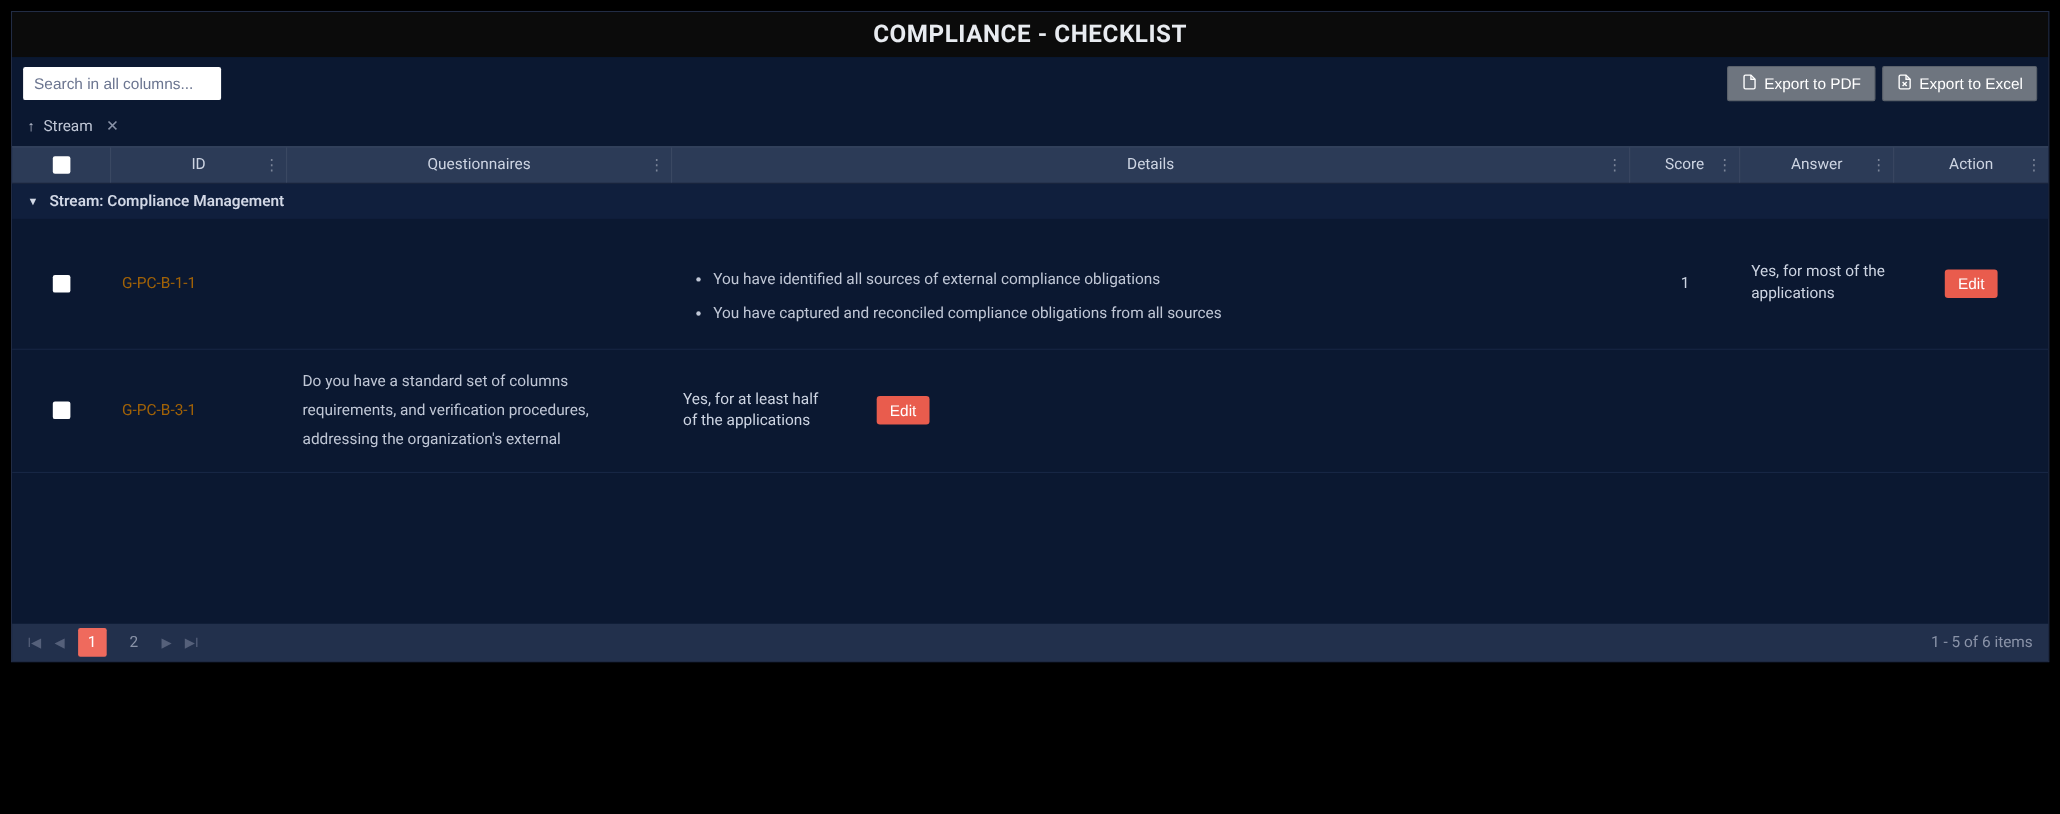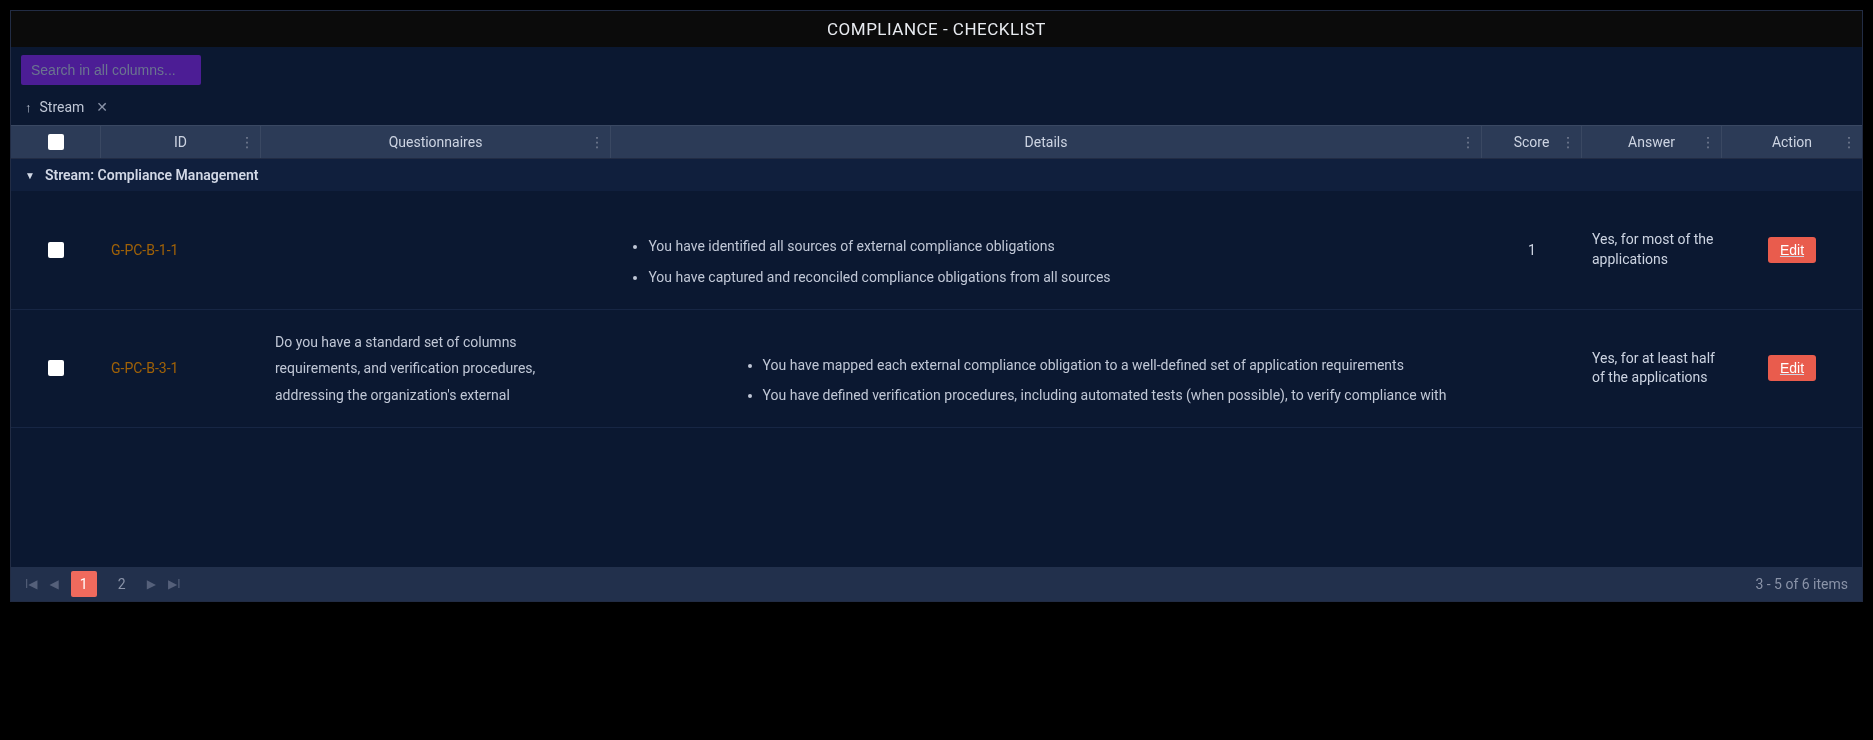--- a/index.html
+++ b/index.html
@@ -16,34 +16,34 @@
     height: 592px;
     display: flex;
     flex-direction: column;
   }
   .titlebar {
     background: #0b0b0b;
     padding: 8px 0;
     text-align: center;
   }
   .titlebar h1 {
-    font-size: 17px;
-    font-weight: 400;
+    font-size: 22px;
+    font-weight: 700;
     color: #e8ebf0;
     letter-spacing: 0.5px;
   }
   .toolbar {
     display: flex;
     justify-content: space-between;
     align-items: center;
     padding: 8px 10px;
     background: #0b1831;
   }
   .search-input {
-    background: #4c1d95;
+    background: #ffffff;
     border: none;
     color: #8a93a8;
     padding: 7px 10px;
     font-size: 14px;
     width: 180px;
     border-radius: 2px;
   }
   .search-input::placeholder { color: #6b7590; }
   .export-buttons { display: flex; gap: 6px; }
   .export-btn {
@@ -130,21 +130,21 @@
   }
   .data-row .col { border-right: none; }
   .data-row .col-check { justify-content: center; align-items: center; }
   .data-row .col-id { color: #a16207; justify-content: flex-start; align-items: center;}
   .data-row .col-q { color: #c0c7d6; line-height: 1.9; align-items: center; padding: 16px 14px;}
   .data-row .col-det { color: #c0c7d6; padding: 16px 14px 16px 30px; }
   .data-row .col-det ul { list-style: disc; padding-left: 20px; margin-top: 24px; }
   .data-row .col-det li { line-height: 2.2; padding-right: 20px;}
   .data-row .col-score { justify-content: center; align-items: center; }
   .data-row .col-ans { align-items: center; line-height: 1.4; padding-right: 6px;}
-  .data-row .col-act { justify-content: center; align-items: center; text-decoration: underline; }
+  .data-row .col-act { justify-content: center; align-items: center; }
   .chk-white {
     display: inline-block;
     width: 16px;
     height: 16px;
     background: #fff;
     border-radius: 2px;
     cursor: pointer;
   }
 
   .edit-btn {
@@ -191,20 +191,41 @@
 <body>
 
 <div class="panel">
 
   <div class="titlebar">
     <h1>COMPLIANCE - CHECKLIST</h1>
   </div>
 
   <div class="toolbar">
     <input class="search-input" type="text" placeholder="Search in all columns..." style="">
+    <div class="export-buttons">
+      <button class="export-btn">
+        <span>
+          <svg class="icon-svg" viewBox="0 0 24 24" fill="none" stroke="#fff" stroke-width="2">
+            <path d="M14 2H6a2 2 0 0 0-2 2v16a2 2 0 0 0 2 2h12a2 2 0 0 0 2-2V8z"></path>
+            <polyline points="14 2 14 8 20 8"></polyline>
+          </svg>
+        </span>
+        <span>Export to PDF</span>
+      </button>
+      <button class="export-btn">
+        <span>
+          <svg class="icon-svg" viewBox="0 0 24 24" fill="none" stroke="#fff" stroke-width="2">
+            <path d="M14 2H6a2 2 0 0 0-2 2v16a2 2 0 0 0 2 2h12a2 2 0 0 0 2-2V8z"></path>
+            <polyline points="14 2 14 8 20 8"></polyline>
+            <path d="M9 12l6 6M15 12l-6 6"></path>
+          </svg>
+        </span>
+        <span>Export to Excel</span>
+      </button>
+    </div>
   </div>
 
   <div class="group-indicator">
     <span class="arrow-up">↑</span>
     <span>Stream</span>
     <span class="close-x">✕</span>
   </div>
 
   <div class="grid-header">
     <div class="col col-check">
@@ -259,39 +280,33 @@
         <button class="edit-btn">Edit</button>
       </div>
     </div>
 
     <div class="data-row">
       <div class="col col-check">
         <span class="chk-white"></span>
       </div>
       <div class="col col-id">G-PC-B-3-1</div>
       <div class="col col-q">Do you have a standard set of columns requirements, and verification procedures, addressing the organization's external</div>
-      <div class="col col-det">
-        <ul>
-          <li>You have mapped each external compliance obligation to a well-defined set of application requirements</li>
-          <li>You have defined verification procedures, including automated tests (when possible), to verify compliance with</li>
-        </ul>
-      </div>
       <div class="col col-ans">Yes, for at least half of the applications</div>
       <div class="col col-act">
         <button class="edit-btn">Edit</button>
       </div>
     </div>
 
   </div>
 
   <div class="pager">
     <div class="pager-left">
       <span class="nav-btn">I◀</span>
       <span class="nav-btn">◀</span>
       <span class="page-btn current">1</span>
       <span class="page-btn">2</span>
       <span class="nav-btn">▶</span>
       <span class="nav-btn">▶I</span>
     </div>
-    <div>3 - 5 of 6 items</div>
+    <div>1 - 5 of 6 items</div>
   </div>
 
 </div>
 
 </body></html>

